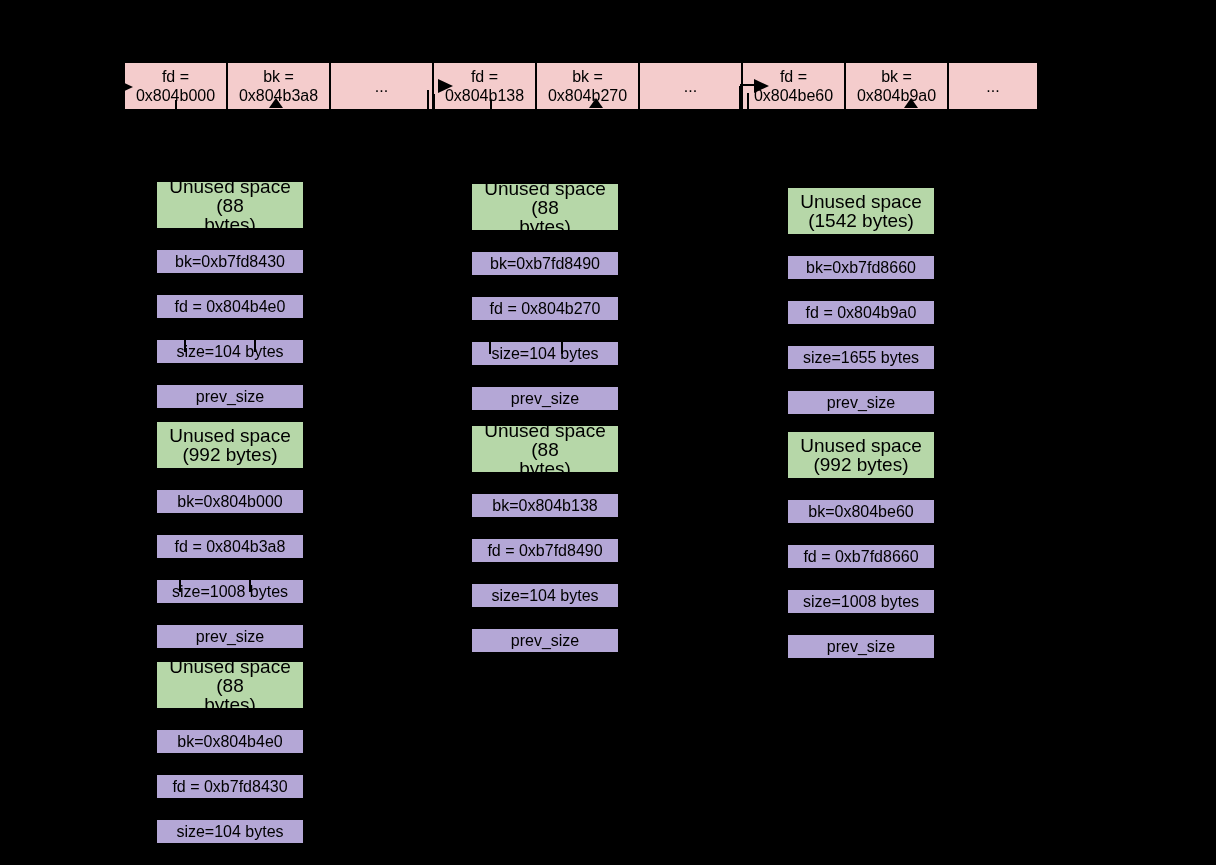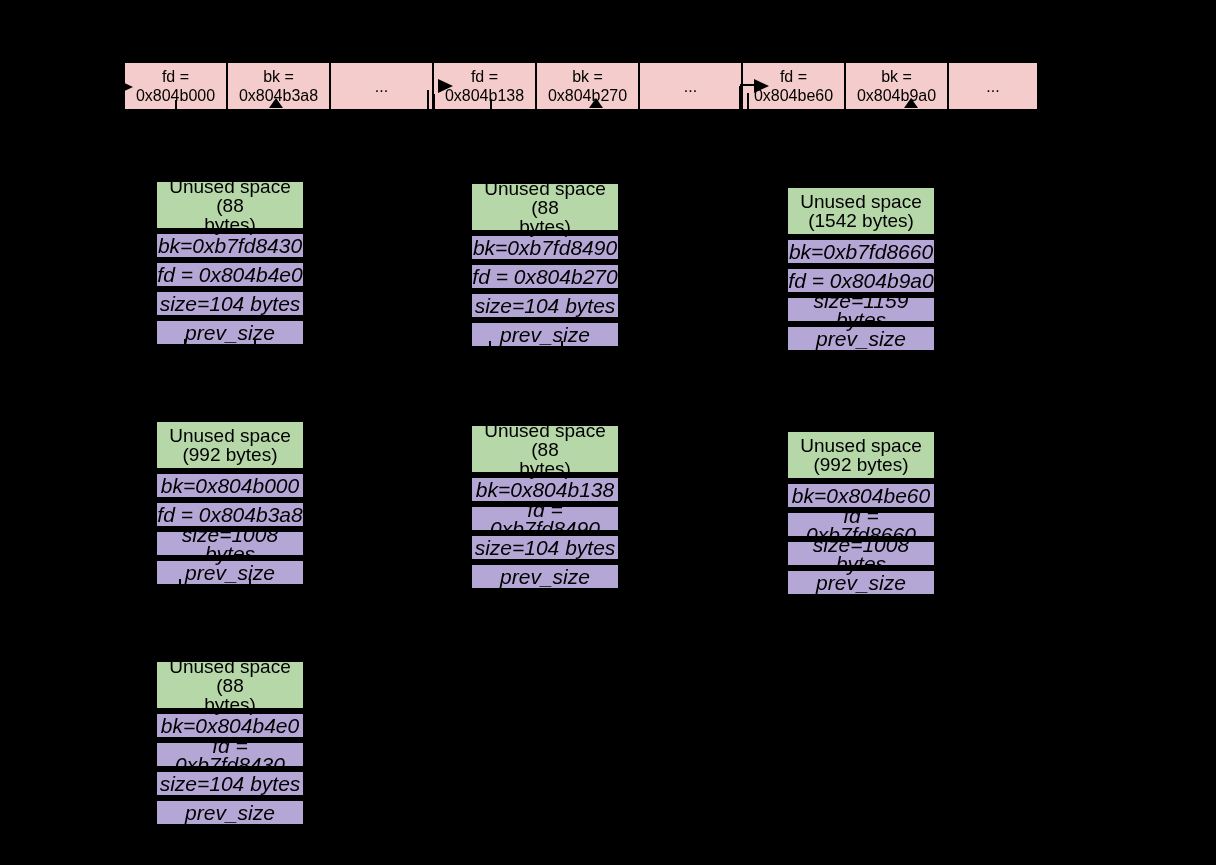--- a/index.html
+++ b/index.html
@@ -45,25 +45,25 @@
   .chunk{position:absolute;width:150px;}
   .chunk .hdr{
     height:50px;
     background:var(--green);
     border:2px solid var(--line);
     display:flex;flex-direction:column;
     align-items:center;justify-content:center;
     font-size:19px;line-height:19px;text-align:center;
   }
   .chunk .crow{
-    height:27px;margin-top:2px;
+    height:27px;margin-top:18px;
     background:var(--purple);
     border:2px solid var(--line);
     display:flex;align-items:center;justify-content:center;
-    font-size:21px;line-height:19px;text-align:center;font-style:italic;
+    font-size:16px;line-height:19px;text-align:center;
   }
   .c1{left:155px;top:180px;}
   .c2{left:470px;top:182px;}
   .c3{left:786px;top:186px;}
   .c4{left:155px;top:420px;}
   .c5{left:470px;top:424px;}
   .c6{left:786px;top:430px;}
   .c7{left:155px;top:660px;}
 
   
@@ -148,21 +148,21 @@
     <div class="crow">prev_size</div>
   </div>
 
   <div class="chunk c3">
     <div class="hdr">
       <span>Unused space</span>
       <span>(1542 bytes)</span>
     </div>
     <div class="crow">bk=0xb7fd8660</div>
     <div class="crow">fd = 0x804b9a0</div>
-    <div class="crow">size=1159 bytes</div>
+    <div class="crow">size=1655 bytes</div>
     <div class="crow">prev_size</div>
   </div>
 
   <div class="chunk c4">
     <div class="hdr">
       <span>Unused space</span>
       <span>(992 bytes)</span>
     </div>
     <div class="crow">bk=0x804b000</div>
     <div class="crow">fd = 0x804b3a8</div>

